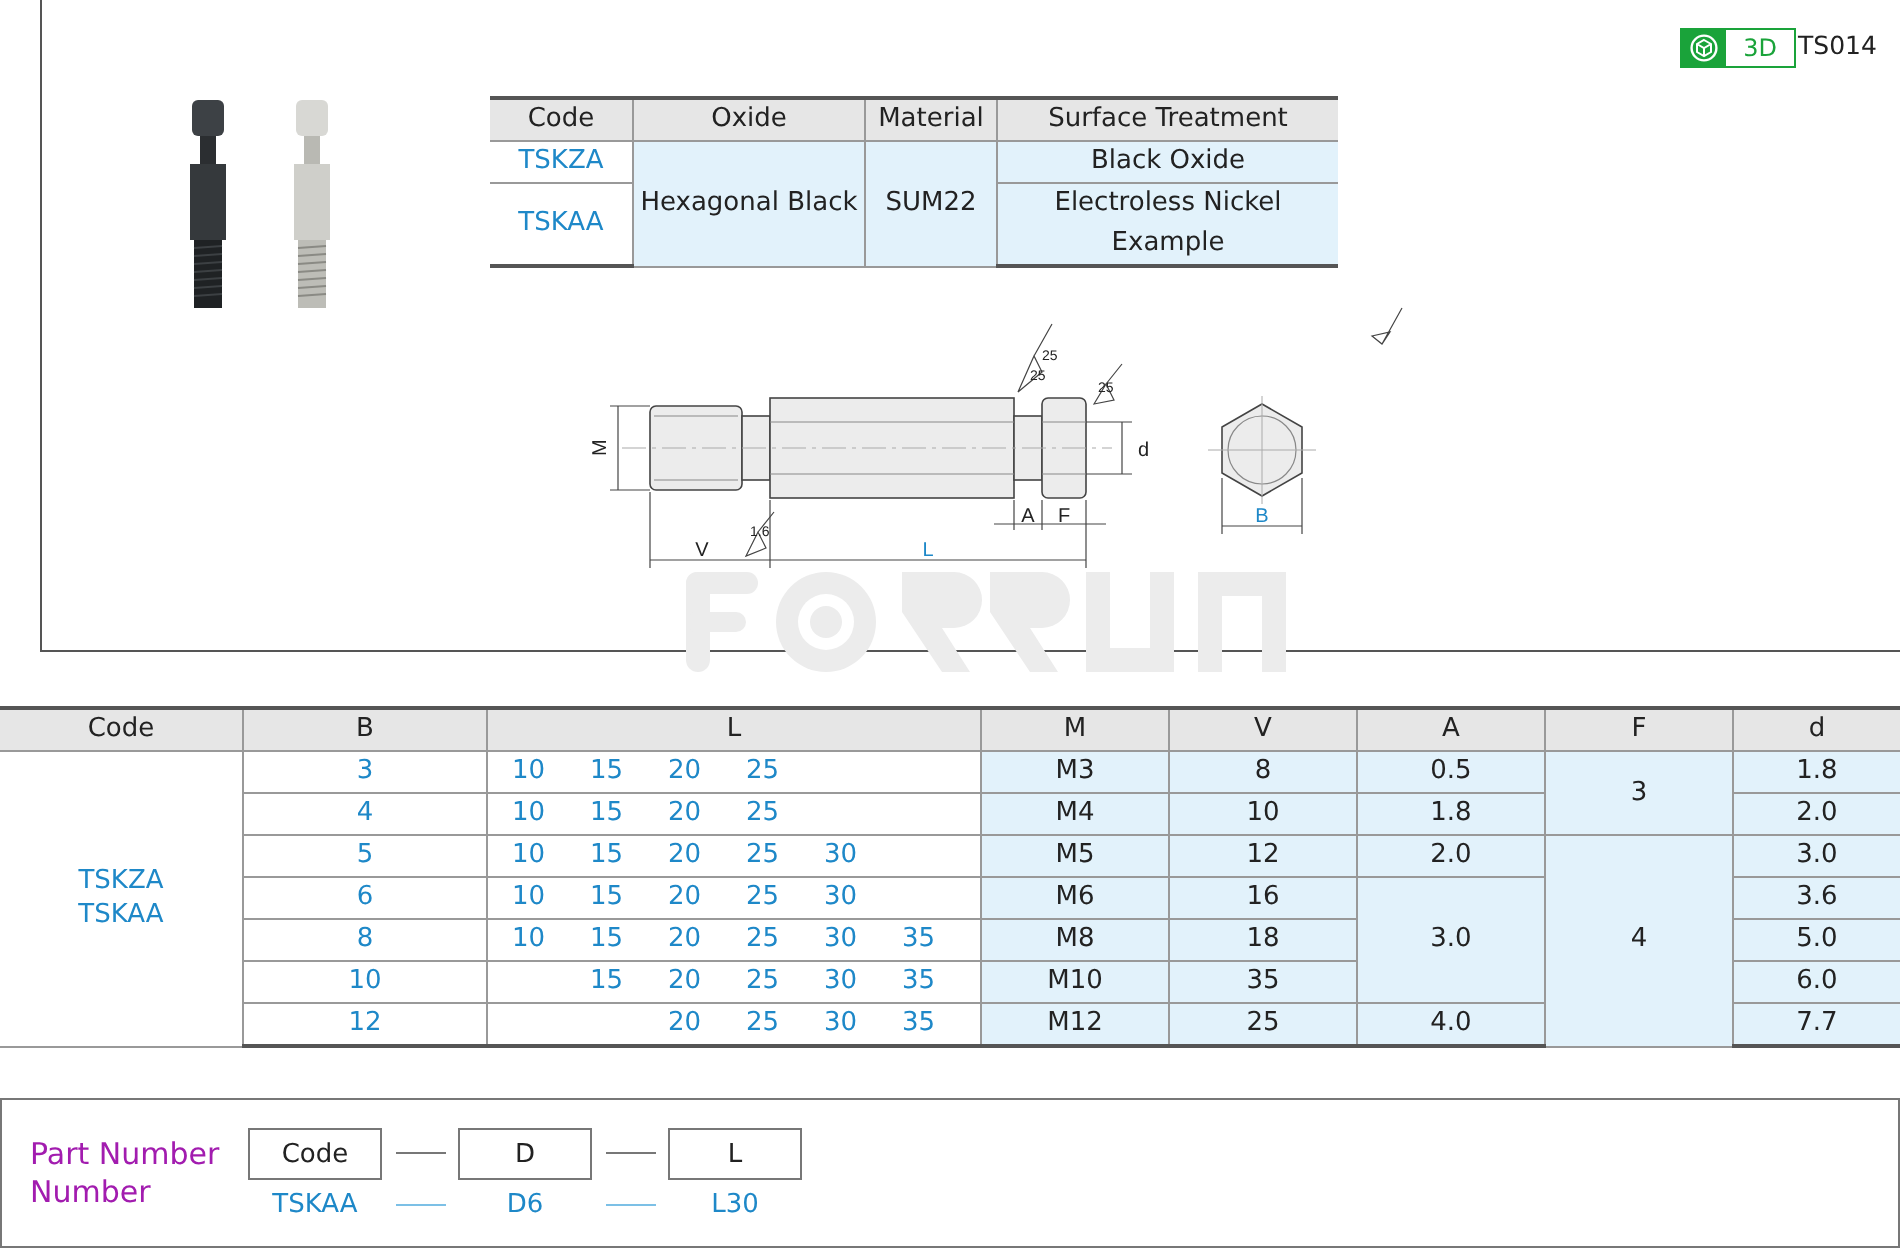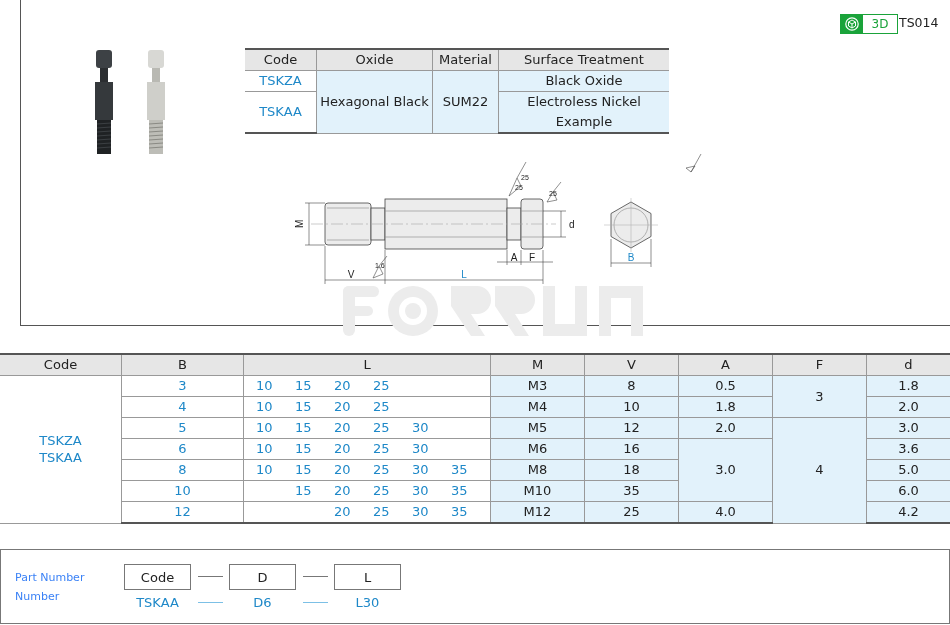--- a/index.html
+++ b/index.html
@@ -27,21 +27,21 @@
   .dims td, .dims th { border:1px solid #999; text-align:center; padding:0; height:20px; line-height:20px; }
   .dims th { background:#e6e6e6; font-weight:normal; border-top:2px solid #555; }
   .dims td.blue { color:#1e88c8; }
   .dims td.lb { background:#e2f2fb; }
   .dims tr:last-child td { border-bottom:2px solid #555; }
   .dims td:first-child, .dims th:first-child { border-left:none; }
   .dims td:last-child, .dims th:last-child { border-right:none; }
   .lvals { display:flex; padding-left:12px; }
   .lvals span { width:39px; text-align:left; color:#1e88c8; }
   .pn-panel { position:absolute; left:0; top:549px; width:948px; height:73px; border:1px solid #777; border-left:1px solid #777; }
-  .pn-title { position:absolute; left:14px; top:18px; font-size:11px; line-height:19px; color:#3b82f6; }
+  .pn-title { position:absolute; left:14px; top:18px; font-size:15px; line-height:19px; color:#a21caf; }
   .pn-box { position:absolute; top:14px; height:24px; border:1px solid #777; font-size:13px; display:flex; align-items:center; justify-content:center; }
   .pn-val { position:absolute; top:45px; font-size:13px; color:#1e88c8; text-align:center; }
   .pn-dash { position:absolute; height:1px; }
 </style>
 </head>
 <body>
 
 <div class="top-panel">
 
   <div class="badge3d">
@@ -308,21 +308,21 @@
             <span></span>
             <span>20</span>
             <span>25</span>
             <span>30</span>
             <span>35</span>
           </div>
         </td>
     <td class="lb">M12</td>
     <td class="lb">25</td>
     <td class="lb">4.0</td>
-    <td class="lb">4.2</td>
+    <td class="lb">7.7</td>
   </tr>
 </tbody>
   </table>
 
 <div class="pn-panel">
   <div class="pn-title">
     <div>Part Number</div>
     <div>Number</div>
   </div>
   <div class="pn-box" style="left:123px;width:65px">Code</div>

